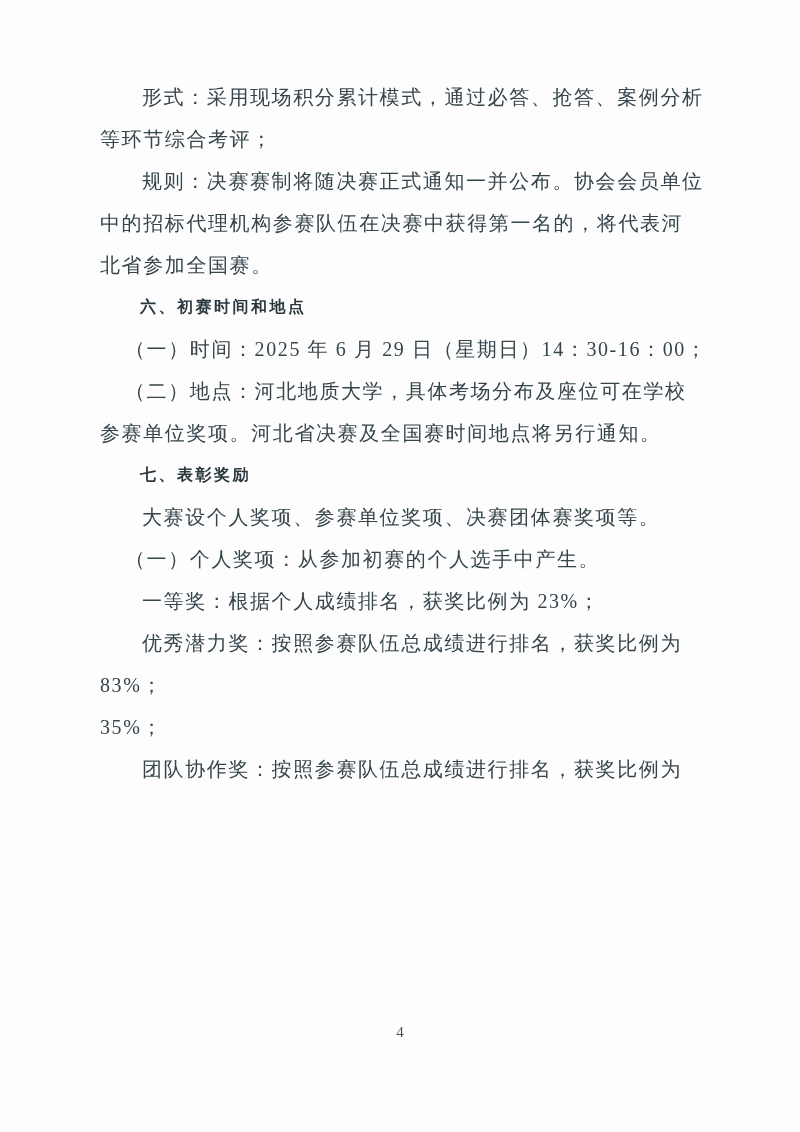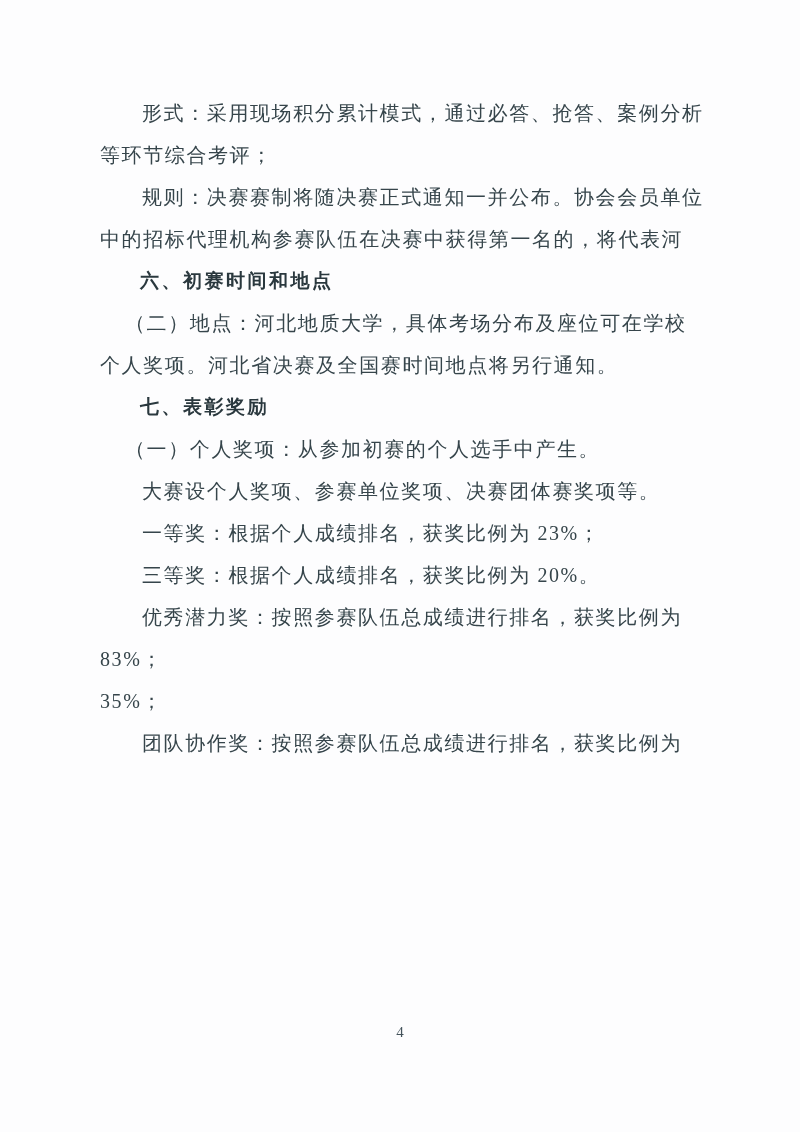--- a/index.html
+++ b/index.html
@@ -10,40 +10,40 @@
   .page {
     position: relative;
     width: 800px;
     height: 1132px;
     background: #fdfdfe;
     overflow: hidden;
     font-family: "Liberation Serif", serif;
   }
   .content {
     position: absolute;
-    top: 92px;
+    top: 76px;
     left: 100px;
     width: 606px;
   }
   .ln {
     height: 42px;
     line-height: 42px;
     font-size: 20px;
     letter-spacing: 1.6px;
     color: #36454b;
     white-space: nowrap;
     font-family: "Liberation Serif", serif;
   }
   .ln.indent { padding-left: 42px; }
   .ln.indent-paren { padding-left: 25px; }
   .ln.heading {
     padding-left: 40px;
     font-family: "Liberation Sans", sans-serif;
     font-weight: bold;
-    font-size: 19px;
+    font-size: 16px;
     letter-spacing: 2.5px;
     color: #2a383e;
   }
   .footer {
     position: absolute;
     top: 1020px;
     left: 0;
     width: 100%;
     height: 24px;
     line-height: 24px;
@@ -55,27 +55,28 @@
 </style>
 </head>
 <body>
 
 <div class="page">
   <div class="content">
     <div class="ln indent">形式：采用现场积分累计模式，通过必答、抢答、案例分析</div>
     <div class="ln">等环节综合考评；</div>
     <div class="ln indent">规则：决赛赛制将随决赛正式通知一并公布。协会会员单位</div>
     <div class="ln">中的招标代理机构参赛队伍在决赛中获得第一名的，将代表河</div>
+    <div class="ln">北省参加全国赛。</div>
     <div class="ln heading">六、初赛时间和地点</div>
+    <div class="ln indent-paren">（一）时间：2025 年 6 月 29 日（星期日）14：30-16：00；</div>
     <div class="ln indent-paren">（二）地点：河北地质大学，具体考场分布及座位可在学校</div>
-    <div class="ln">个人奖项。河北省决赛及全国赛时间地点将另行通知。</div>
+    <div class="ln">参赛单位奖项。河北省决赛及全国赛时间地点将另行通知。</div>
     <div class="ln heading">七、表彰奖励</div>
+    <div class="ln indent">大赛设个人奖项、参赛单位奖项、决赛团体赛奖项等。</div>
     <div class="ln indent-paren">（一）个人奖项：从参加初赛的个人选手中产生。</div>
-    <div class="ln indent">大赛设个人奖项、参赛单位奖项、决赛团体赛奖项等。</div>
     <div class="ln indent">一等奖：根据个人成绩排名，获奖比例为 23%；</div>
-    <div class="ln indent">三等奖：根据个人成绩排名，获奖比例为 20%。</div>
     <div class="ln indent">优秀潜力奖：按照参赛队伍总成绩进行排名，获奖比例为</div>
     <div class="ln">83%；</div>
     <div class="ln">35%；</div>
     <div class="ln indent">团队协作奖：按照参赛队伍总成绩进行排名，获奖比例为</div>
   </div>
   <div class="footer">4</div>
 </div>
 
 </body></html>

